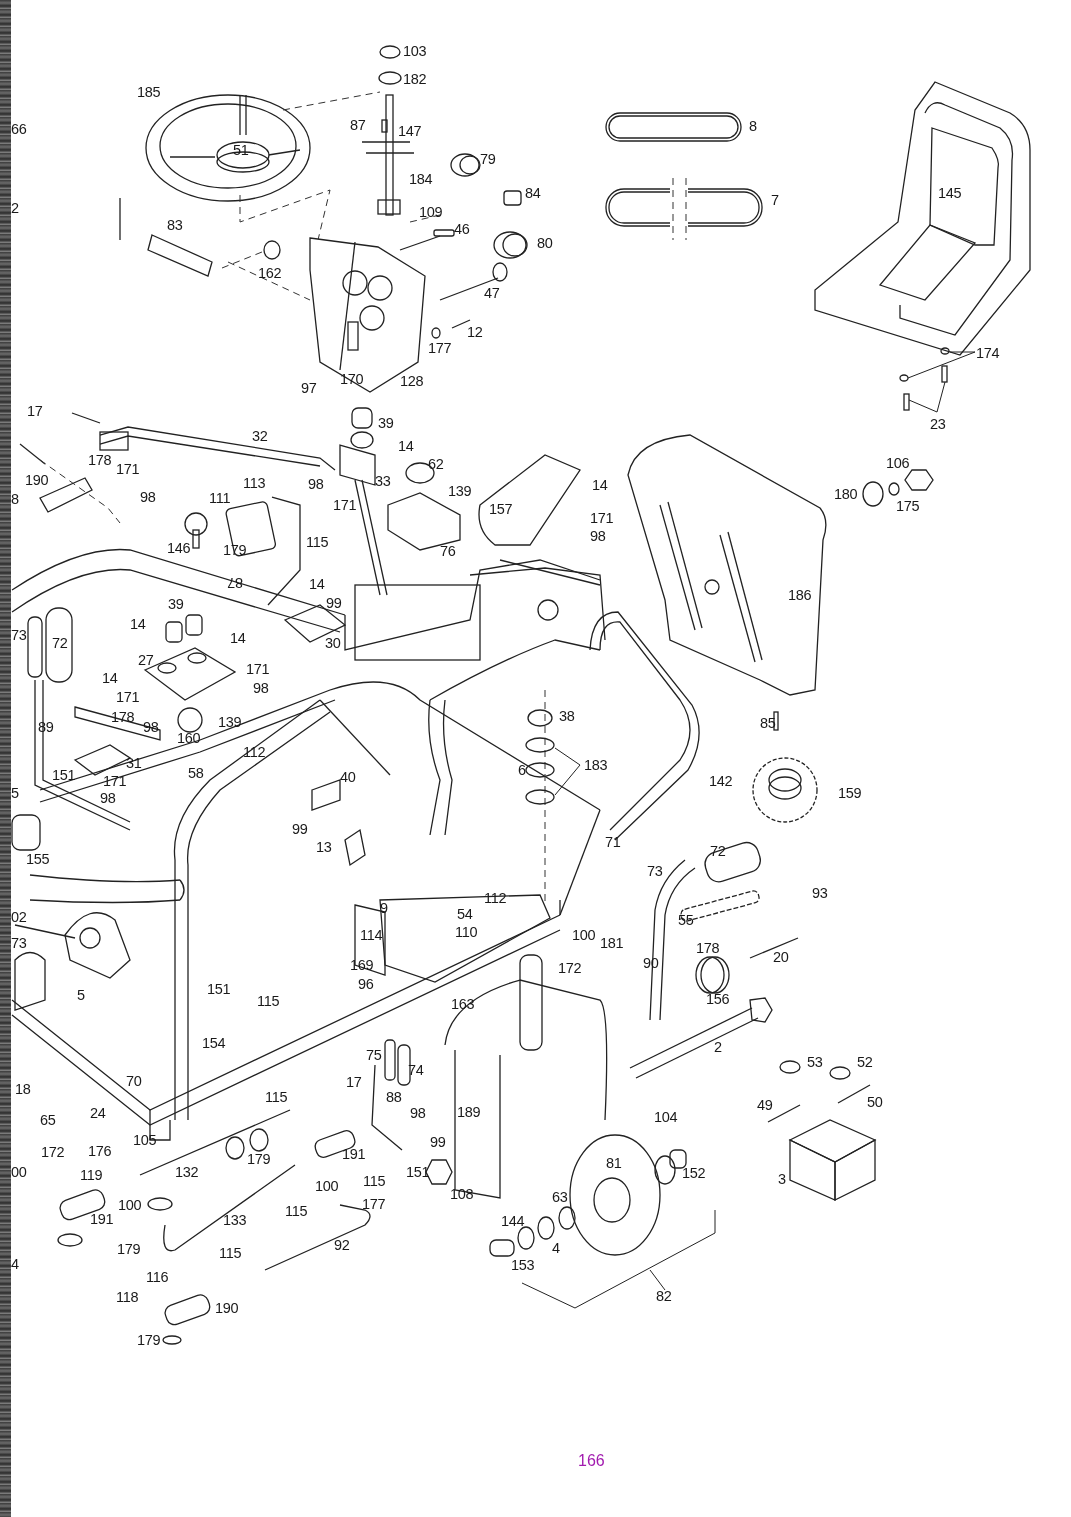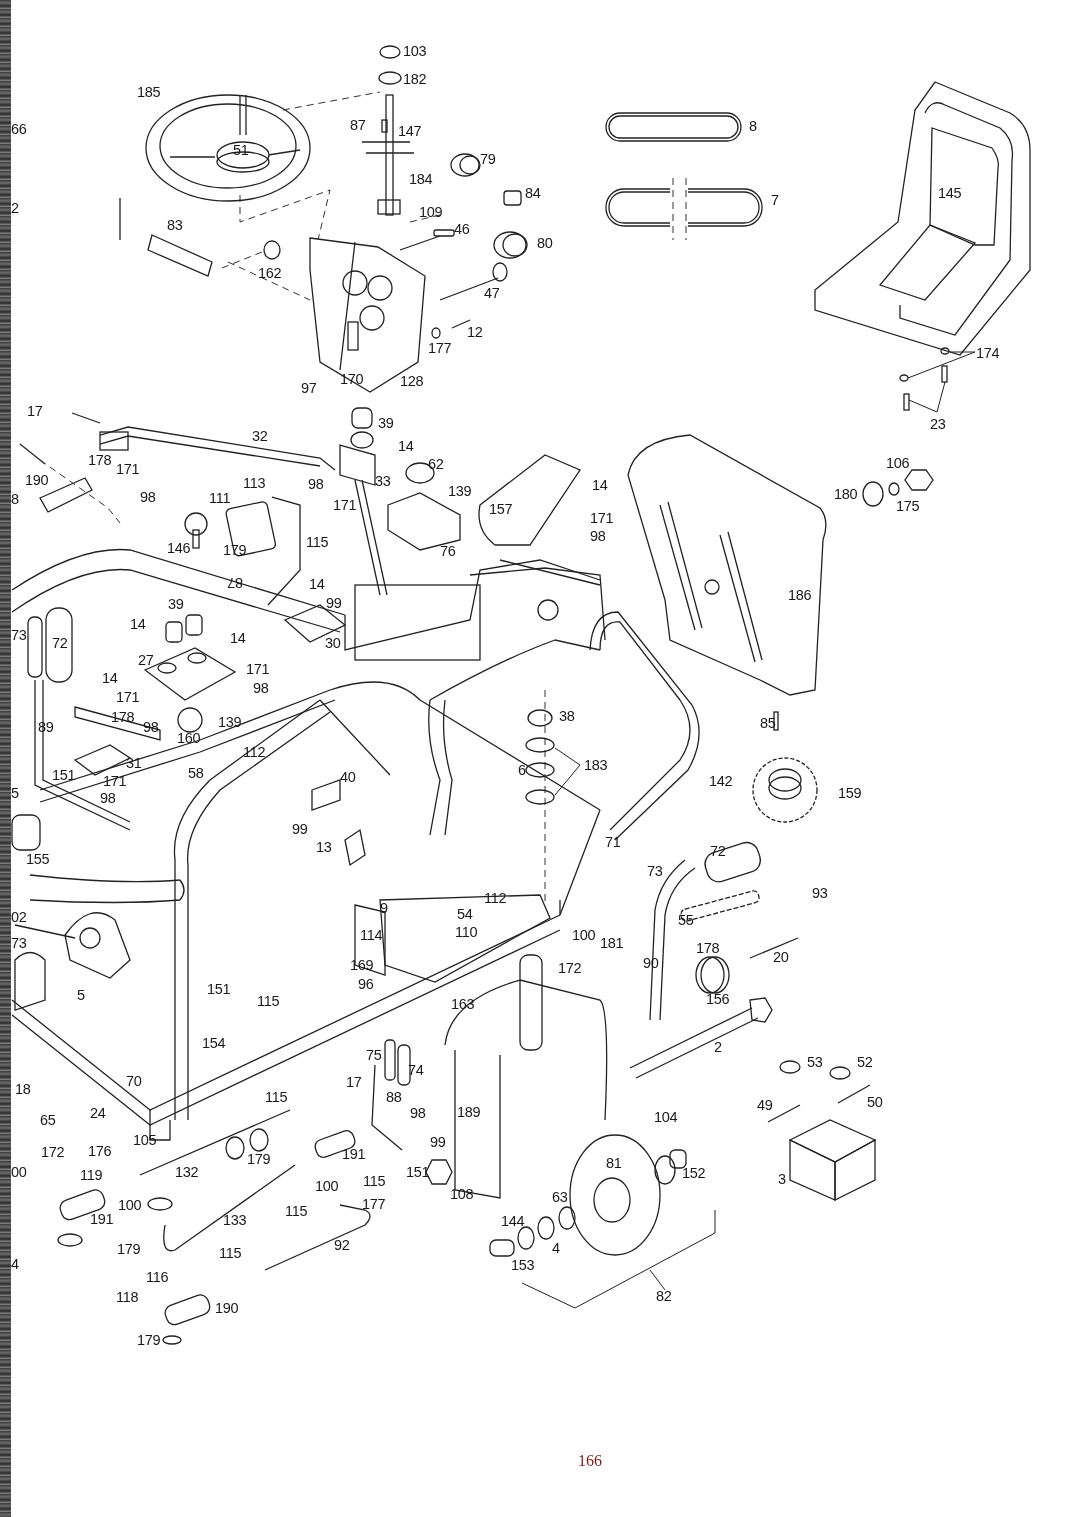--- a/index.html
+++ b/index.html
@@ -5,21 +5,21 @@
   html, body { margin: 0; padding: 0; background: #ffffff; }
   body { width: 1071px; height: 1517px; position: relative; overflow: hidden; font-family: "Liberation Sans", sans-serif; }
   .binding-edge { position: absolute; left: 0; top: 0; width: 11px; height: 1517px;
     background: repeating-linear-gradient(180deg, #3a3a3a 0px, #6b6b6b 3px, #2a2a2a 6px, #8a8a8a 9px); }
   #diagram { position: absolute; left: 0; top: 0; }
   .part { fill: none; stroke: #222; stroke-width: 1.3; }
   .part-fill { fill: #fff; stroke: #222; stroke-width: 1.3; }
   .dash { fill: none; stroke: #333; stroke-width: 1; stroke-dasharray: 7 5; }
   .leader { fill: none; stroke: #222; stroke-width: 1; }
   .callout { font-family: "Liberation Sans", sans-serif; font-size: 14.5px; fill: #1a1a1a; letter-spacing: -0.3px; }
-  .page-number { position: absolute; left: 578px; top: 1452px; font-size: 16px; color: #7f1d1d; font-family: Liberation Serif, serif; }
+  .page-number { position: absolute; left: 578px; top: 1452px; font-size: 16px; color: #a21caf; font-family: Liberation Sans, sans-serif; }
 </style>
 </head>
 <body>
 
 <div class="binding-edge"></div>
 
 <svg id="diagram" width="1071" height="1517" viewBox="0 0 1071 1517" xmlns="http://www.w3.org/2000/svg">
 
   <g>
     <ellipse class="part" cx="228" cy="148" rx="82" ry="53"></ellipse>

